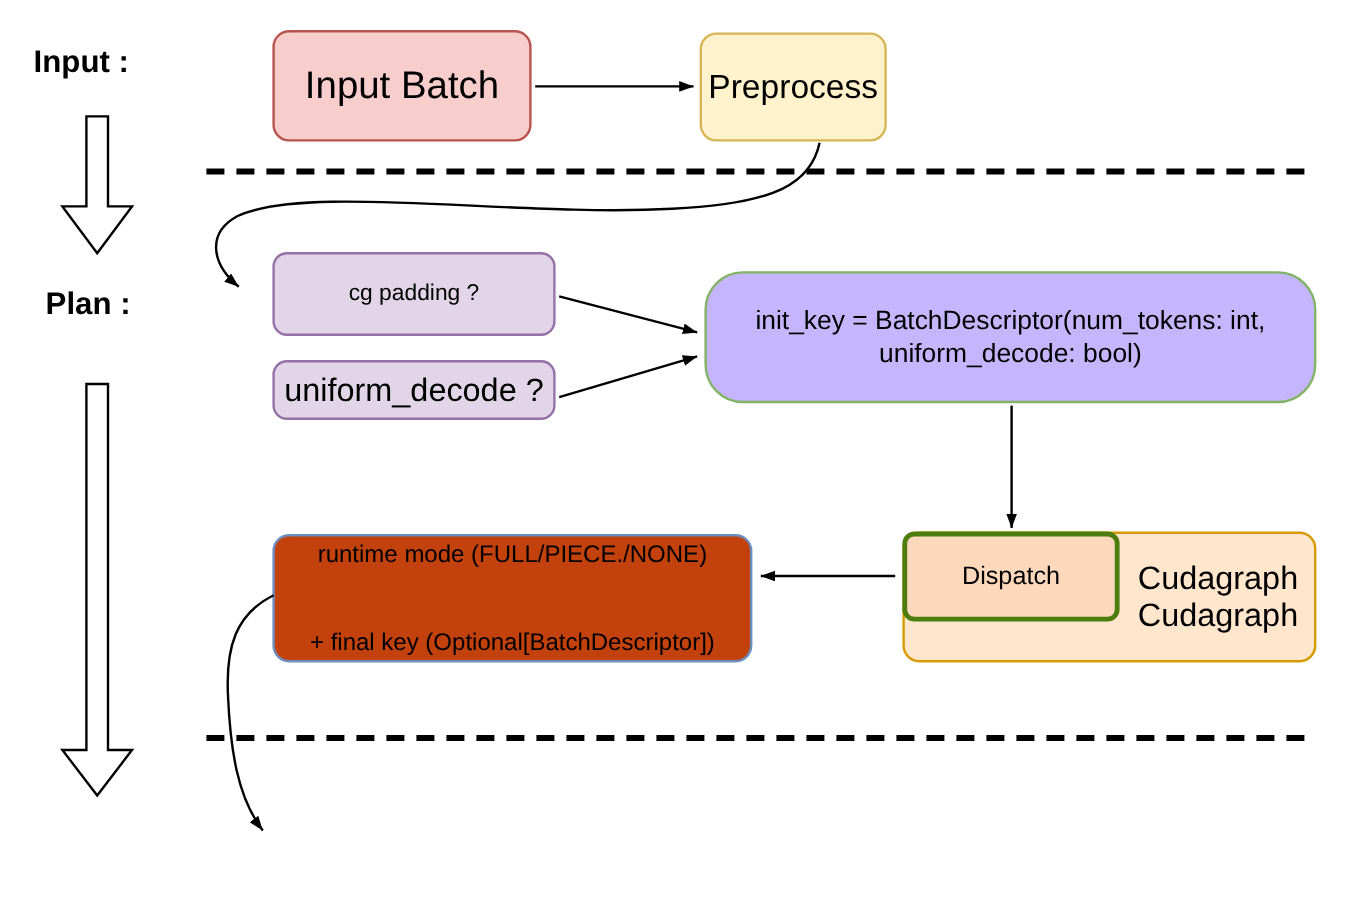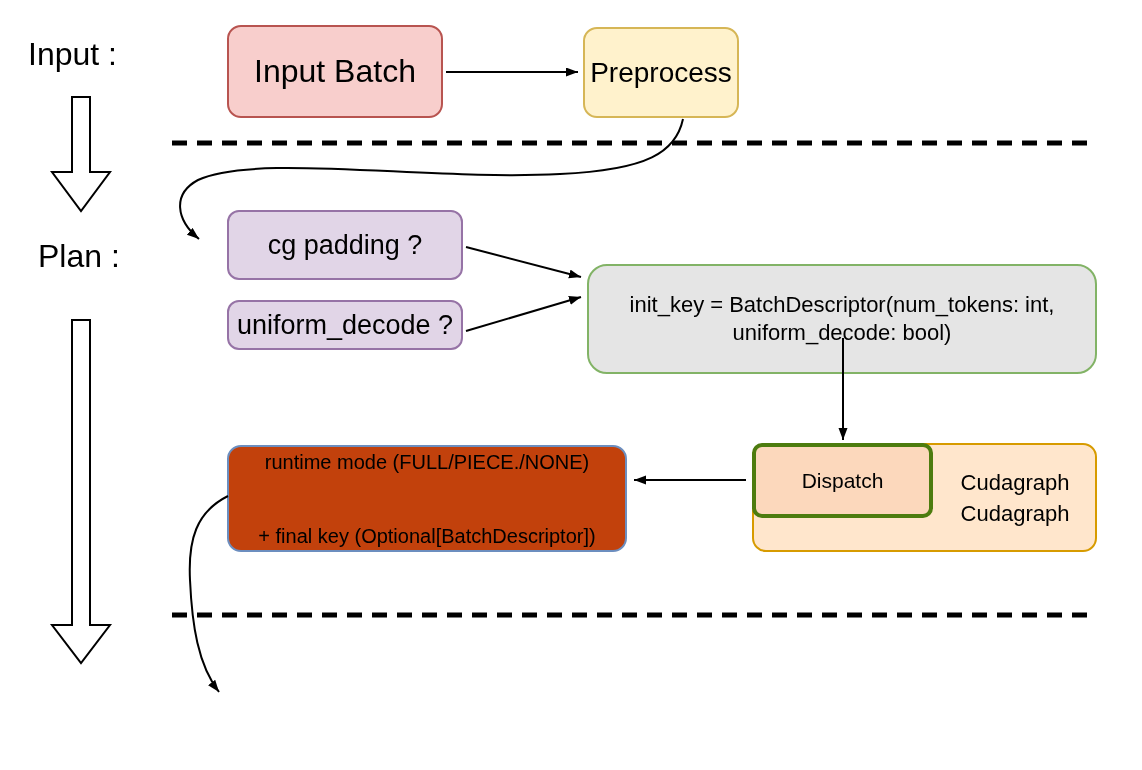--- a/index.html
+++ b/index.html
@@ -5,49 +5,49 @@
   html,body{margin:0;padding:0;background:#ffffff;}
   #canvas{
     position:relative;
     width:1142px;height:770px;
     background:#ffffff;
     font-family:"Liberation Sans", sans-serif;
     overflow:hidden;
   }
   .stage-label{
     position:absolute;
-    font-size:32px;font-weight:normal;color:#000;
+    font-size:26px;font-weight:bold;color:#000;
     white-space:nowrap;
   }
   .node{
     position:absolute;
     display:flex;flex-direction:column;
     align-items:center;justify-content:center;
     box-sizing:border-box;
     text-align:center;
     color:#000;
     white-space:nowrap;
   }
   .node .ln{display:block;}
   
   .red    {background:#F8CECC;border:2px solid #B85450;border-radius:14px;}
   .yellow {background:#FFF2CC;border:2px solid #D6B656;border-radius:14px;}
   .purple {background:#E1D5E7;border:2px solid #9673A6;border-radius:12px;}
-  .green  {background:#e5e5e5;border:2px solid #82B366;border-radius:20px;margin-top:38px;}
+  .green  {background:#c4b5fd;border:2px solid #82B366;border-radius:32px;}
   .orange {background:#FFE6CC;border:2px solid #D79B00;border-radius:14px;}
   .orange-inner{background:#FCD8BC;border:4px solid #4d7c0f;border-radius:10px;}
   .blue   {background:#c2410c;border:2px solid #6C8EBF;border-radius:14px;gap:48px;}
 
   #input-batch   {left:227px;top:25px;width:216px;height:93px;font-size:32px;}
   #preprocess    {left:583px;top:27px;width:156px;height:91px;font-size:28px;}
-  #cg-padding    {left:227px;top:210px;width:236px;height:70px;font-size:27px;}
+  #cg-padding    {left:227px;top:210px;width:236px;height:70px;font-size:19px;}
   #uniform-decode{left:227px;top:300px;width:236px;height:50px;font-size:27px;}
   #init-key      {left:587px;top:226px;width:510px;height:110px;font-size:22px;line-height:28px;}
   #dispatcher-outer{left:752px;top:443px;width:345px;height:109px;}
-  #cudagraph-label{left:935px;top:443px;width:160px;height:109px;font-size:22px;line-height:31px;background:none;border:none;}
+  #cudagraph-label{left:935px;top:443px;width:160px;height:109px;font-size:27px;line-height:31px;background:none;border:none;}
   #dispatch-inner{left:752px;top:443px;width:181px;height:75px;font-size:21px;}
   #runtime-mode  {left:227px;top:445px;width:400px;height:107px;font-size:20px;line-height:26px;}
   #execute-code  {left:225px;top:643px;width:608px;height:107px;
                   font-family:"Liberation Mono", monospace;
                   font-size:23px;line-height:31px;color:#222;
                   align-items:flex-start;text-align:left;padding-left:4px;}
   #execute-code .ln{white-space:pre;}
 
   #input-label  {left:28px;top:36px;}
   #plan-label   {left:38px;top:238px;}

